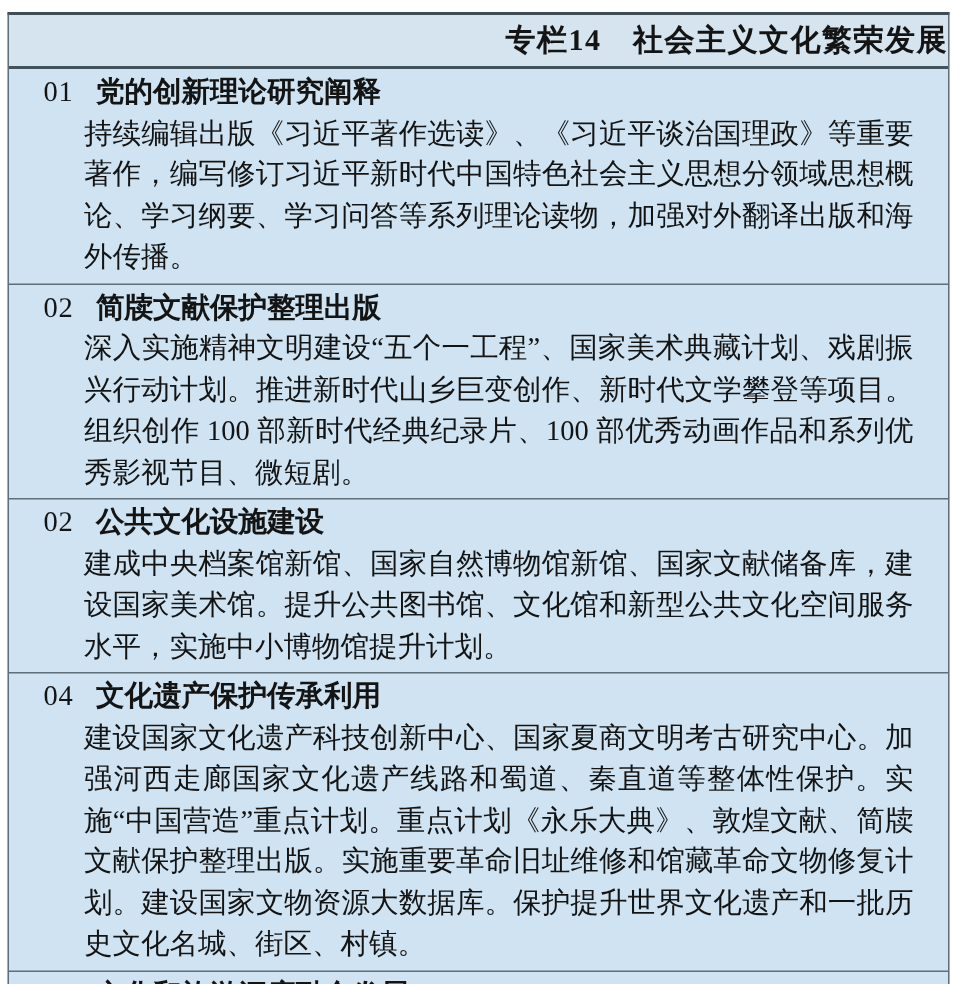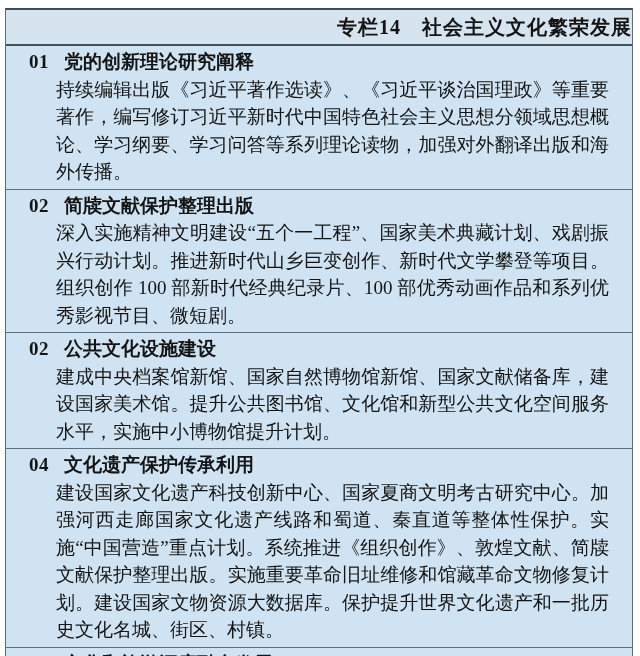--- a/index.html
+++ b/index.html
@@ -39,21 +39,21 @@
     border-bottom: 1px solid #5f6f79;
   }
   .section:last-child { border-bottom: none; }
   .sec-title {
     font-size: 19px;
     line-height: 27.5px;
     font-weight: bold;
     white-space: nowrap;
   }
   .sec-num {
-    font-weight: bold;
+    font-weight: normal;
     display: inline-block;
     margin-right: 15px;
     letter-spacing: 0.5px;
   }
   .sec-body {
     margin: 0 1px 0 27px;
     font-size: 19px;
     line-height: 27.5px;
     text-align: justify;
     text-justify: inter-character;
@@ -75,20 +75,20 @@
     <p class="sec-body">深入实施精神文明建设“五个一工程”、国家美术典藏计划、戏剧振兴行动计划。推进新时代山乡巨变创作、新时代文学攀登等项目。组织创作 100 部新时代经典纪录片、100 部优秀动画作品和系列优秀影视节目、微短剧。</p>
   </div>
 
   <div class="section">
     <div class="sec-title"><span class="sec-num">02</span><span>公共文化设施建设</span></div>
     <p class="sec-body">建成中央档案馆新馆、国家自然博物馆新馆、国家文献储备库，建设国家美术馆。提升公共图书馆、文化馆和新型公共文化空间服务水平，实施中小博物馆提升计划。</p>
   </div>
 
   <div class="section">
     <div class="sec-title"><span class="sec-num">04</span><span>文化遗产保护传承利用</span></div>
-    <p class="sec-body">建设国家文化遗产科技创新中心、国家夏商文明考古研究中心。加强河西走廊国家文化遗产线路和蜀道、秦直道等整体性保护。实施“中国营造”重点计划。系统推进《组织创作》、敦煌文献、简牍文献保护整理出版。实施重要革命旧址维修和馆藏革命文物修复计划。建设国家文物资源大数据库。保护提升世界文化遗产和一批历史文化名城、街区、村镇。</p>
+    <p class="sec-body">建设国家文化遗产科技创新中心、国家夏商文明考古研究中心。加强河西走廊国家文化遗产线路和蜀道、秦直道等整体性保护。实施“中国营造”重点计划。重点计划《永乐大典》、敦煌文献、简牍文献保护整理出版。实施重要革命旧址维修和馆藏革命文物修复计划。建设国家文物资源大数据库。保护提升世界文化遗产和一批历史文化名城、街区、村镇。</p>
   </div>
 
   <div class="section">
     <div class="sec-title"><span class="sec-num">05</span><span>文化和旅游深度融合发展</span></div>
 
   </div>
 </div>
 
 </body></html>

